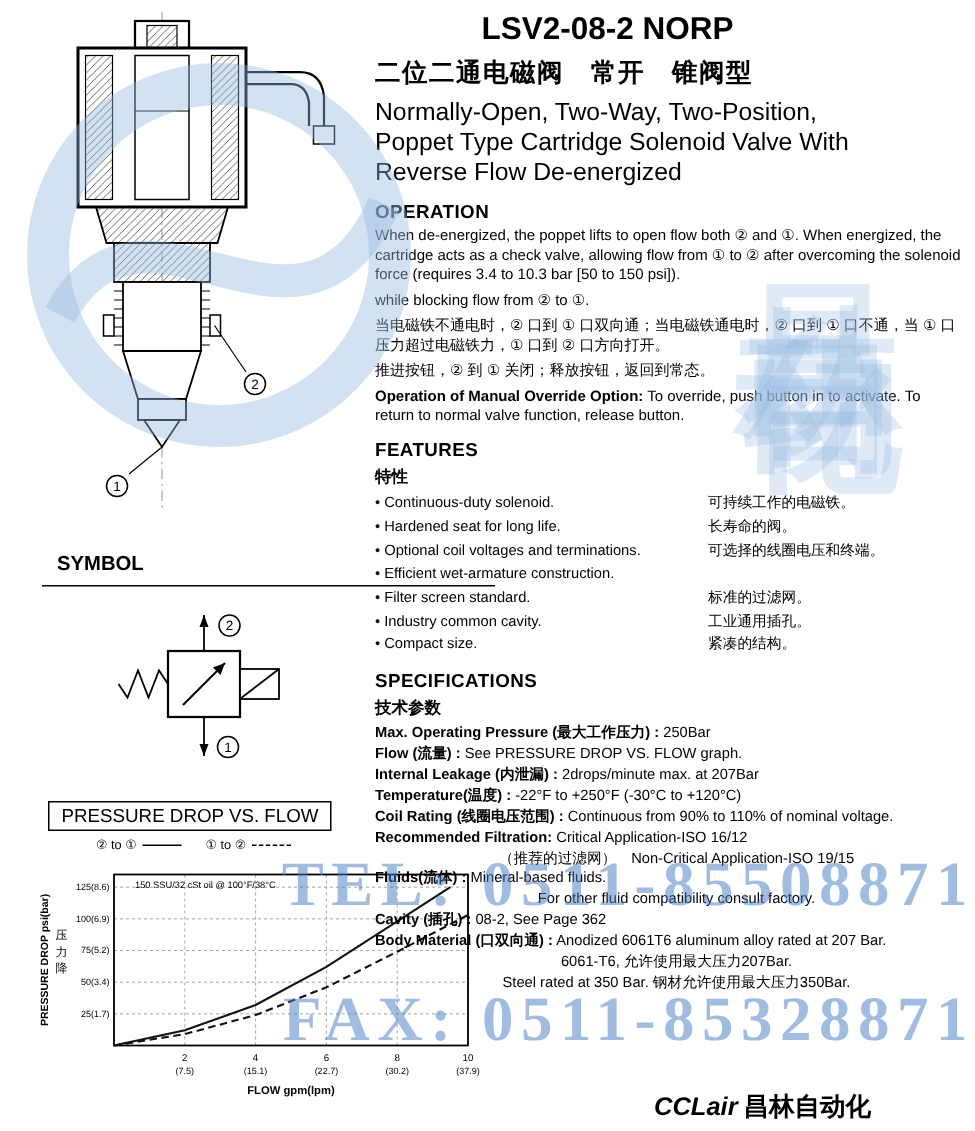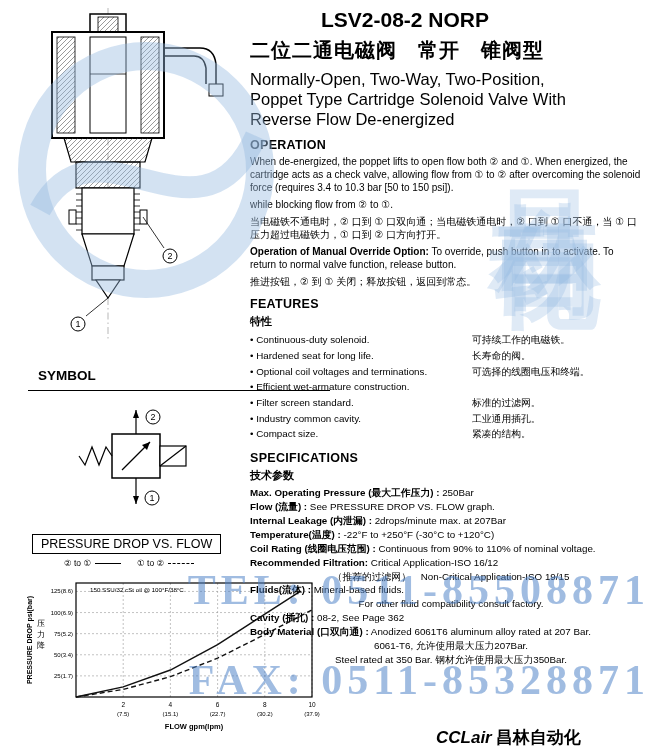--- a/index.html
+++ b/index.html
@@ -1,21 +1,21 @@
 <!DOCTYPE html>
 <html><head>
 <meta charset="utf-8">
 <style>
   html,body{margin:0;padding:0;}
   .page{position:relative;width:650px;height:754px;background:#fff;overflow:hidden;
         font-family:"Liberation Sans","DejaVu Sans",sans-serif;color:#000;}
   
   .right{position:absolute;left:250px;top:6px;width:392px;z-index:2;}
   .title{font-size:21px;font-weight:bold;width:310px;text-align:center;margin:2px 0 5px 0;}
-  .sub-zh{font-size:20px;font-weight:bold;letter-spacing:1px;margin:0 0 5px 0;}
+  .sub-zh{font-size:17px;font-weight:bold;letter-spacing:1px;margin:0 0 5px 0;}
   .desc{font-size:16.5px;line-height:1.22;width:345px;margin:0 0 8px 0;}
   .sec{font-size:12.5px;font-weight:bold;margin:9px 0 3px 0;letter-spacing:.3px;}
   .sec-zh{font-size:11px;font-weight:bold;margin:0 0 3px 0;}
   .op p{font-size:10px;line-height:1.3;margin:0 0 4px 0;}
   .feat-row{display:flex;font-size:9.8px;line-height:1.6;}
   .feat-en{width:222px;}
   .feat-en::before{content:"• ";}
   .feat-zh{flex:1;}
   .spec-line{font-size:9.8px;line-height:1.42;}
   .spec-line.ind{padding-left:10px;text-align:center;}
@@ -159,22 +159,22 @@
   <div class="right">
     <div class="title">LSV2-08-2 NORP</div>
     <div class="sub-zh">二位二通电磁阀　常开　锥阀型</div>
     <div class="desc">Normally-Open, Two-Way, Two-Position, Poppet Type Cartridge Solenoid Valve With Reverse Flow De-energized</div>
 
     <div class="sec">OPERATION</div>
     <div class="op">
       <p>When de-energized, the poppet lifts to open flow both ② and ①. When energized, the cartridge acts as a check valve, allowing flow from ① to ② after overcoming the solenoid force (requires 3.4 to 10.3 bar [50 to 150 psi]).</p>
       <p>while blocking flow from ② to ①.</p>
       <p>当电磁铁不通电时，② 口到 ① 口双向通；当电磁铁通电时，② 口到 ① 口不通，当 ① 口压力超过电磁铁力，① 口到 ② 口方向打开。</p>
+      <p>推进按钮，② 到 ① 关闭；释放按钮，返回到常态。</p>
       <p><b>Operation of Manual Override Option:</b><span> To override, push button in to activate. To return to normal valve function, release button.</span></p>
-      <p>推进按钮，② 到 ① 关闭；释放按钮，返回到常态。</p>
     </div>
 
     <div class="sec">FEATURES</div>
     <div class="sec-zh">特性</div>
     <div>
       <div class="feat-row">
           <span class="feat-en">Continuous-duty solenoid.</span>
           <span class="feat-zh">可持续工作的电磁铁。</span>
         </div>
       <div class="feat-row">

